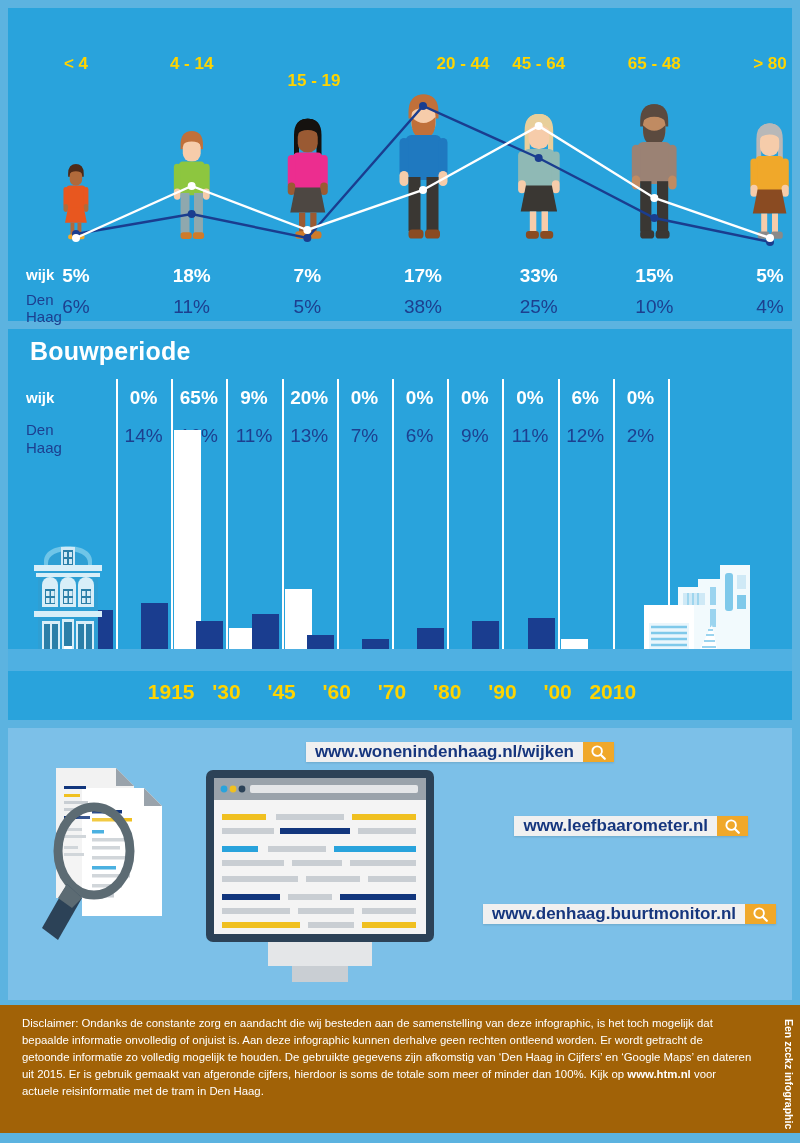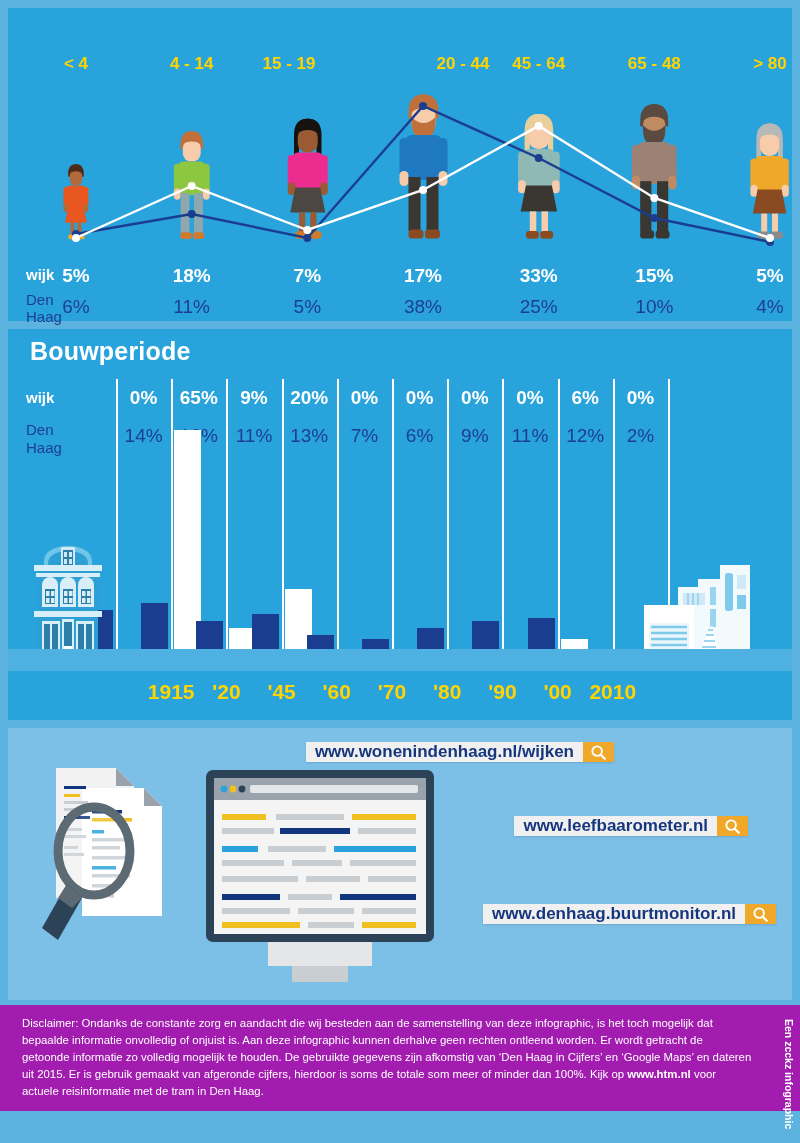--- a/index.html
+++ b/index.html
@@ -74,21 +74,21 @@
   .urltext{
     background:#f0f0f0;color:#16367e;font-weight:bold;font-size:17px;
     display:flex;align-items:center;padding:0 9px;white-space:nowrap;
   }
   .urlbtn{
     background:#f0a82a;width:31px;display:flex;align-items:center;justify-content:center;
   }
 
   
   #sec-disc{
-    position:absolute;left:0;top:1005px;width:800px;height:106px;background:#a21caf;
+    position:absolute;left:0;top:1005px;width:800px;height:128px;background:#a16207;
   }
   #disc-text{
     position:absolute;left:22px;top:10px;width:730px;
     color:#ffffff;font-size:11.4px;line-height:17px;text-align:left;
   }
   #disc-text b{font-weight:bold;}
   #vert-credit{
     position:absolute;right:2px;top:1008px;height:132px;width:18px;
     color:#ffffff;font-size:10.5px;font-weight:bold;
     writing-mode:vertical-rl;
@@ -99,21 +99,21 @@
 </head>
 <body>
 
 <div class="page">
 
   <div class="panel" id="sec-age">
 
     <div id="age-headers">
         <div class="age-head" style="left: 68px;">&lt; 4</div>
         <div class="age-head" style="left: 183.667px;">4 - 14</div>
-        <div class="age-head" style="left: 281px;">15 - 19</div>
+        <div class="age-head" style="left: 306px; margin-top: 17px;">15 - 19</div>
         <div class="age-head" style="left: 415px; margin-left: 40px;">20 - 44</div>
         <div class="age-head" style="left: 530.667px;">45 - 64</div>
         <div class="age-head" style="left: 646.333px;">65 - 48</div>
         <div class="age-head" style="left: 762px;">&gt; 80</div>
       </div>
 
     <div id="people">
         <div class="person" style="left: 50.06px;">
           <svg class="fig" width="35.88" height="78" viewBox="0 0 46 100" preserveAspectRatio="none">
             <path d="M13 15 q0-12 10-12 q10 0 10 12 l0 4 l-20 0 Z" fill="#4e2a18"></path>
@@ -415,21 +415,21 @@
         <line x1="9" y1="66" x2="45" y2="66"></line>
           <line x1="9" y1="72" x2="45" y2="72"></line>
         <line x1="9" y1="78" x2="45" y2="78"></line>
           <line x1="9" y1="84" x2="45" y2="84"></line>
       </g>
     </svg>
 
     <div id="barbase"></div>
     <div id="year-labels">
         <div class="yearlab" style="left: 163.2px;">1915</div>
-        <div class="yearlab" style="left: 218.4px;">'20</div>
+        <div class="yearlab" style="left: 218.4px;">'30</div>
         <div class="yearlab" style="left: 273.6px;">'45</div>
         <div class="yearlab" style="left: 328.8px;">'60</div>
         <div class="yearlab" style="left: 384px;">'70</div>
         <div class="yearlab" style="left: 439.2px;">'80</div>
         <div class="yearlab" style="left: 494.4px;">'90</div>
         <div class="yearlab" style="left: 549.6px;">'00</div>
         <div class="yearlab" style="left: 604.8px;">2010</div>
       </div>
   </div>
 

